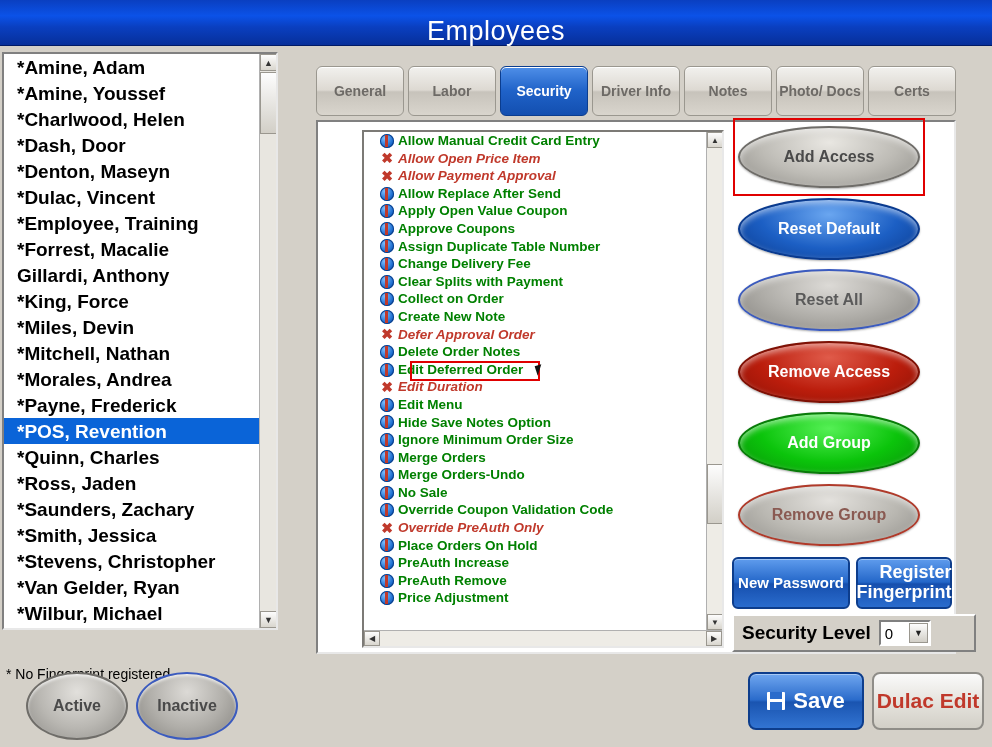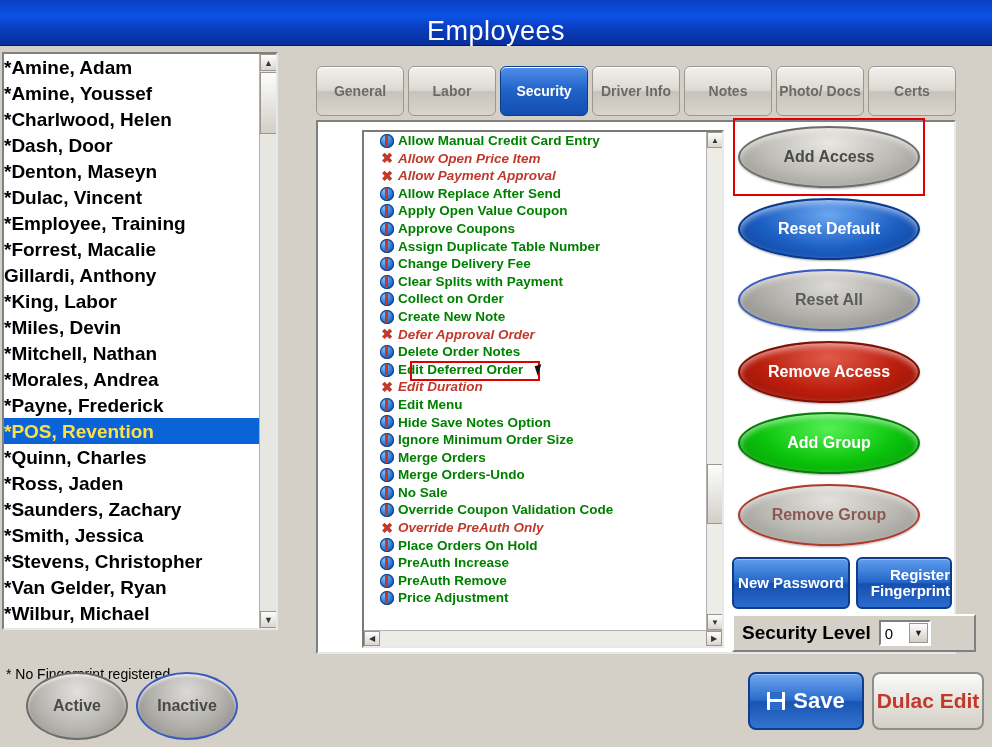--- a/index.html
+++ b/index.html
@@ -30,24 +30,24 @@
     background:#fff; border:2px solid #555; border-style:solid;
     border-color:#808080 #e8e8e8 #e8e8e8 #808080;
     overflow:hidden;
   }
   #emp-list {
     position:absolute; left:0; top:0; right:17px; bottom:0;
     overflow:hidden;
   }
   .emp-item {
     font-size:19px; font-weight:bold; color:#000;
-    padding:1px 0; line-height:26px; height:26px; white-space:nowrap;
+    padding:1px 13px; line-height:26px; height:26px; white-space:nowrap;
   }
   .emp-item.selected {
-    background:#0a64d8; color:#fde047;
+    background:#0a64d8; color:#ffffff;
   }
   
   #emp-scroll {
     position:absolute; right:0; top:0; width:17px; bottom:0;
     background:#e8e6e0; border-left:1px solid #b0b0b0;
   }
   .sb-btn {
     position:absolute; left:0; width:17px; height:17px;
     background:linear-gradient(to bottom,#fdfdfd,#d9d6ce);
     border:1px solid #9a978f; display:flex; align-items:center; justify-content:center;
@@ -225,21 +225,21 @@
 
   
   .blue-rect-btn {
     position:absolute; border-radius:6px;
     background: linear-gradient(to bottom,#5f9ced 0%, #2467c9 48%, #164fae 52%, #2a6ccd 100%);
     border:2px solid #0d3d8c; color:#fff; font-weight:bold; text-align:right;
     display:flex; align-items:center; justify-content:center; line-height:1.1;
     box-shadow: inset 0 1px 0 rgba(255,255,255,.4);
   }
   #btn-new-password { left:424px; top:505px; width:118px; height:52px; font-size:15px; }
-  #btn-register-fp  { left:548px; top:505px; width:96px; height:52px; font-size:15px; }
+  #btn-register-fp  { left:548px; top:505px; width:96px; height:52px; font-size:18px; }
 
   
   #sec-level-wrap {
     position:absolute; left:424px; top:562px; width:244px; height:38px;
     background:#d4d0c8; border:2px solid #8f8d88;
     border-color:#fff #808080 #808080 #fff;
     display:flex; align-items:center; padding-left:8px;
   }
   #sec-level-label { font-size:19px; font-weight:bold; color:#000; }
   #sec-level-select {
@@ -294,21 +294,21 @@
   <div id="emp-list">
       <div class="emp-item">*Amine, Adam</div>
       <div class="emp-item">*Amine, Youssef</div>
       <div class="emp-item">*Charlwood, Helen</div>
       <div class="emp-item">*Dash, Door</div>
       <div class="emp-item">*Denton, Maseyn</div>
       <div class="emp-item">*Dulac, Vincent</div>
       <div class="emp-item">*Employee, Training</div>
       <div class="emp-item">*Forrest, Macalie</div>
       <div class="emp-item">Gillardi, Anthony</div>
-      <div class="emp-item">*King, Labor</div>
+      <div class="emp-item">*King, Force</div>
       <div class="emp-item">*Miles, Devin</div>
       <div class="emp-item">*Mitchell, Nathan</div>
       <div class="emp-item">*Morales, Andrea</div>
       <div class="emp-item">*Payne, Frederick</div>
       <div class="emp-item selected">*POS, Revention</div>
       <div class="emp-item">*Quinn, Charles</div>
       <div class="emp-item">*Ross, Jaden</div>
       <div class="emp-item">*Saunders, Zachary</div>
       <div class="emp-item">*Smith, Jessica</div>
       <div class="emp-item">*Stevens, Christopher</div>

